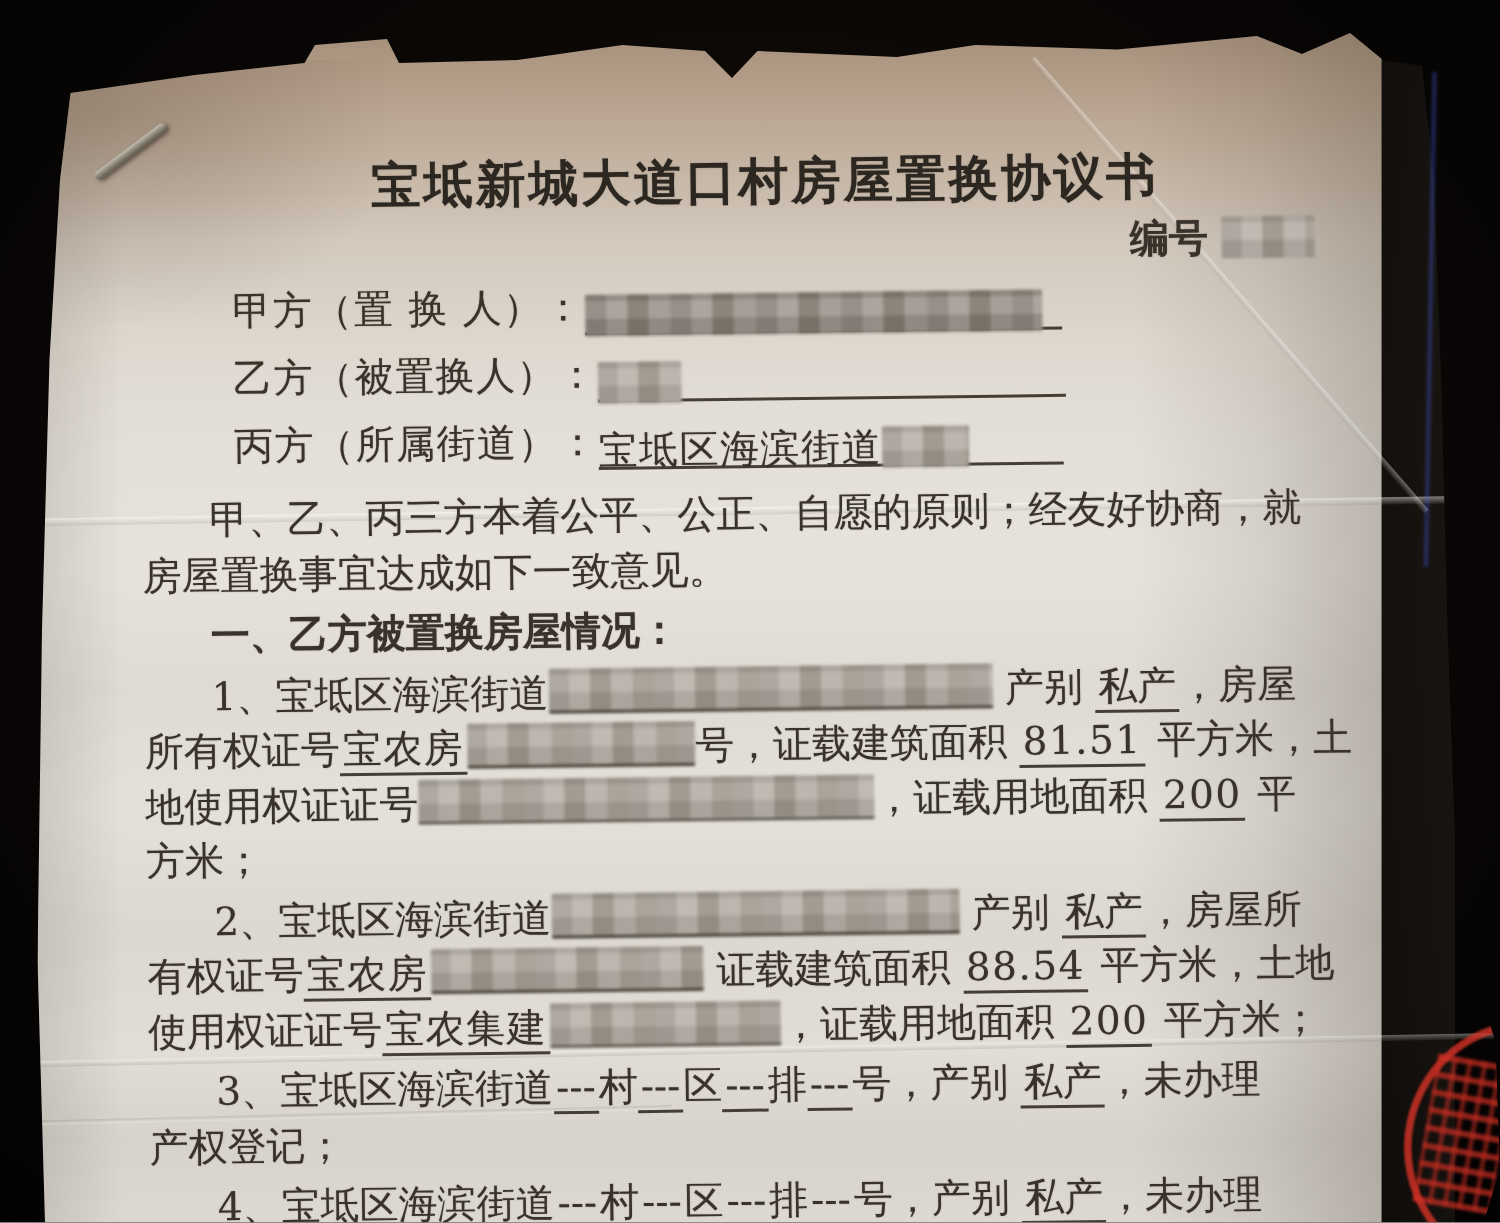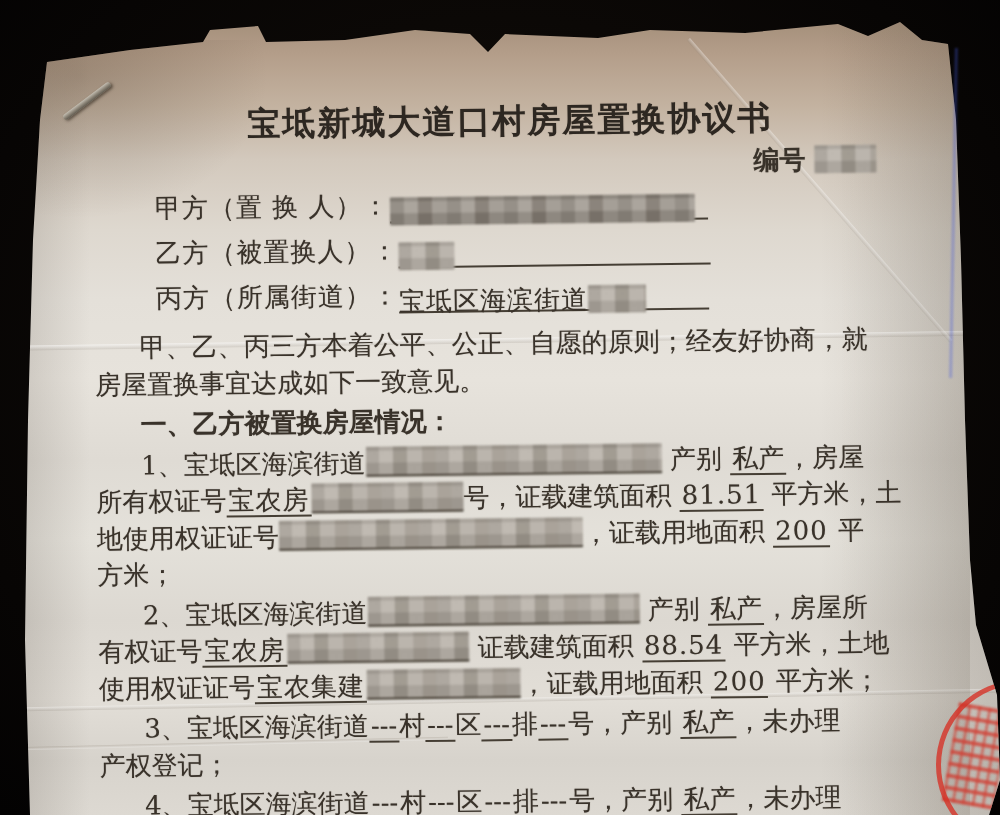--- a/index.html
+++ b/index.html
@@ -3,32 +3,33 @@
 <meta charset="utf-8">
 <style>
   html,body{margin:0;padding:0;}
   body{
     width:1000px;height:815px;position:relative;overflow:hidden;
     background:radial-gradient(ellipse at 50% 45%, #17120c 0%, #0b0806 55%, #030202 100%);
     font-family:"DejaVu Serif","Liberation Serif",serif;
   }
   
   .paper{
-    position:absolute;left:0;top:0;width:1000px;height:815px;
+    position:absolute;left:0;top:0;width:901px;height:815px;
     clip-path:polygon(47px 62px,130px 50px,203px 42px,210px 30px,258px 26px,266px 42px,
       345px 40px,415px 30px,470px 34px,488px 52px,505px 34px,598px 38px,650px 30px,
       745px 33px,838px 24px,868px 36px,900px 22px,922px 40px,948px 44px,
       956px 120px,961px 260px,965px 420px,970px 560px,976px 625px,997px 695px,
       1000px 780px,989px 815px,30px 815px,25px 640px,28px 420px,33px 240px,40px 120px);
     background:
       linear-gradient(90deg, rgba(40,30,20,.18) 0%, rgba(0,0,0,0) 9%, rgba(0,0,0,0) 82%, rgba(60,50,40,.20) 100%),
       linear-gradient(180deg,
         #9b8671 0px, #b49e8a 55px, #c3b2a0 105px, #d3c9bd 160px,
         #ded8cf 230px, #e4e0d9 300px, #e7e3dc 380px, #dfdbd4 460px,
         #e4e1da 540px, #dcd8d1 620px, #e2ded7 700px, #d7d3cc 760px, #ddd9d2 815px);
+    padding-left: 20px;
   }
   .crease{position:absolute;pointer-events:none;}
   .crease-1{left:20px;top:338px;width:980px;height:5px;transform:rotate(-.9deg);
     background:linear-gradient(180deg, rgba(255,255,255,.5), rgba(90,80,68,.14));}
   .crease-2{left:690px;top:38px;width:400px;height:4px;transform-origin:0 0;transform:rotate(49deg);
     background:linear-gradient(180deg, rgba(255,255,255,.4), rgba(100,90,78,.12));}
   .crease-3{left:20px;top:698px;width:980px;height:4px;transform:rotate(-1.1deg);
     background:linear-gradient(180deg, rgba(255,255,255,.38), rgba(95,85,72,.16));}
   .crease-4{left:18px;top:742px;width:430px;height:3px;transform:rotate(-1.4deg);
     background:linear-gradient(180deg, rgba(120,108,92,.22), rgba(255,255,255,.3));}

